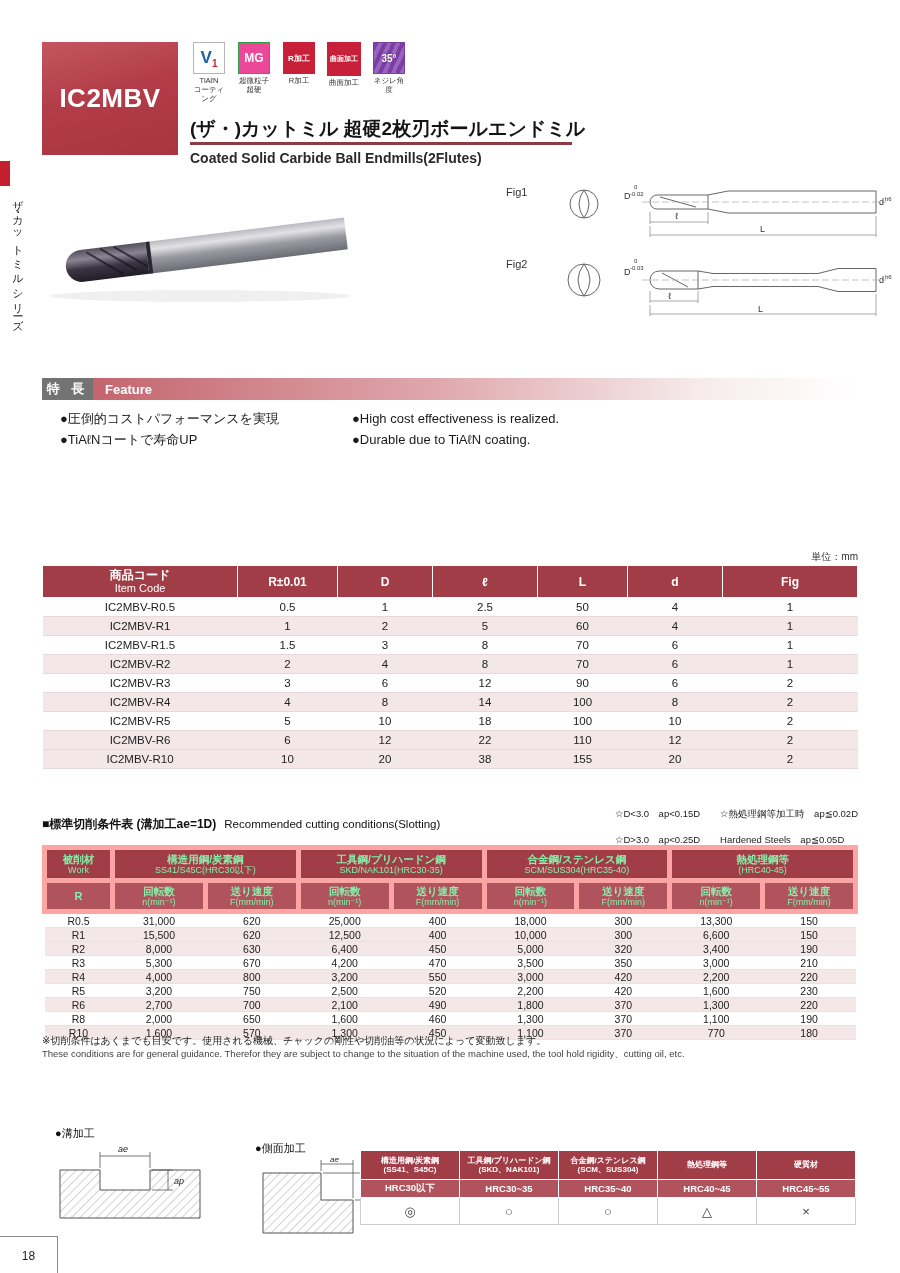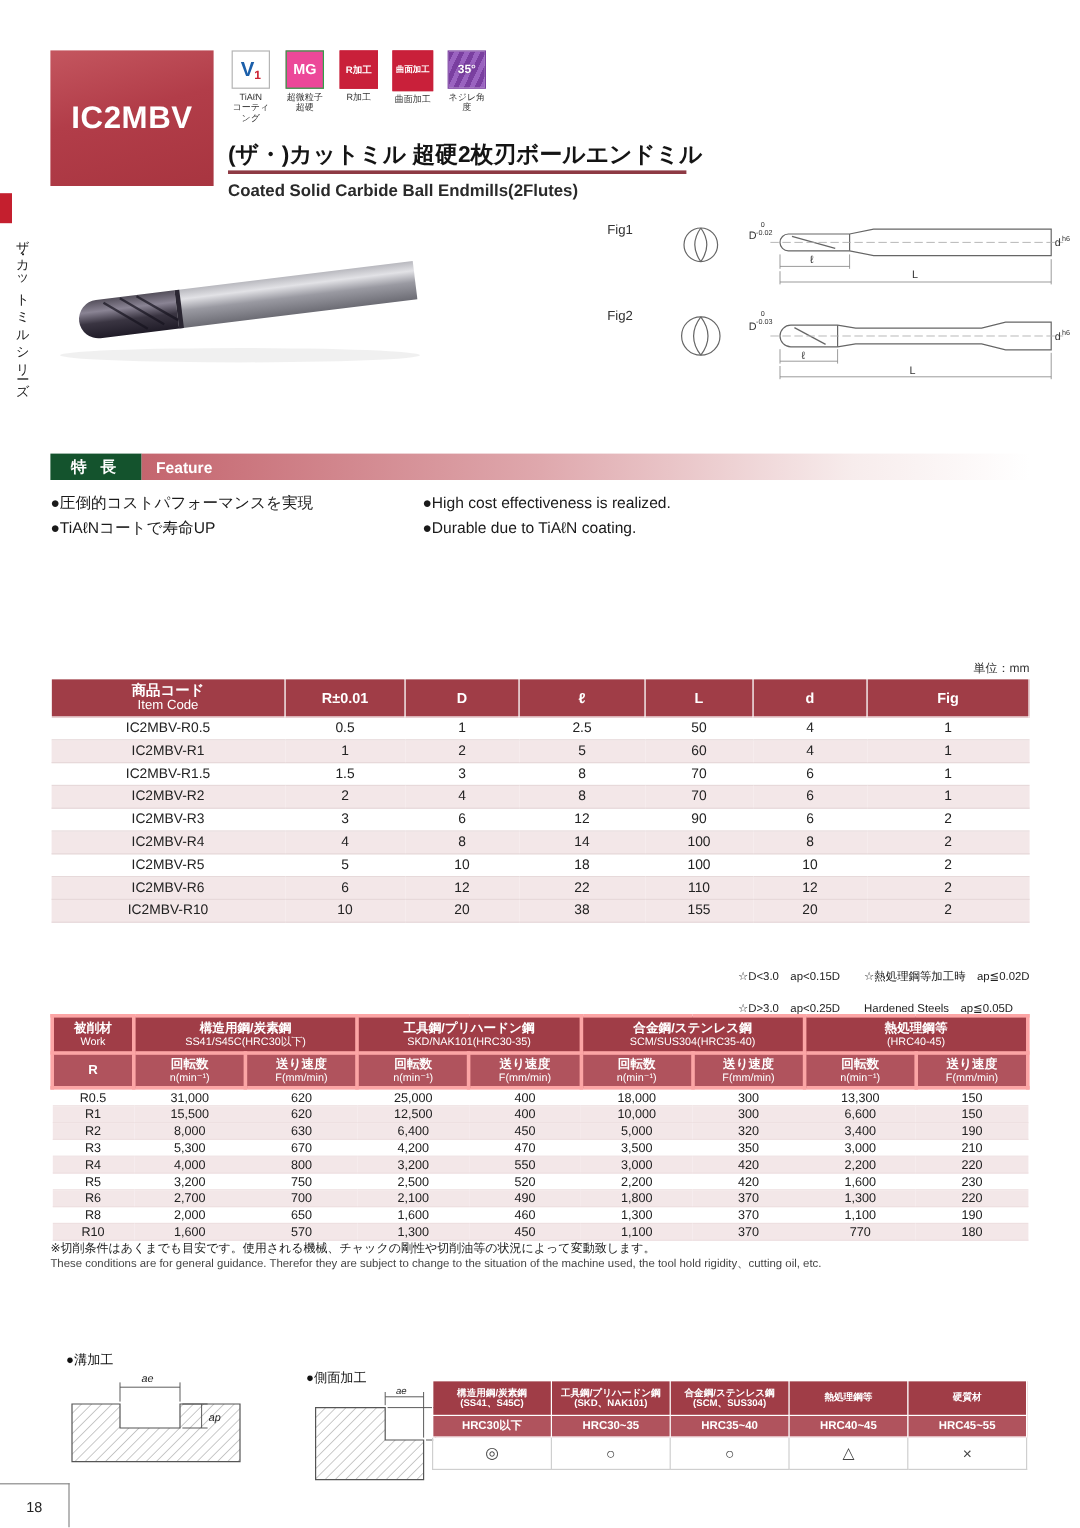--- a/index.html
+++ b/index.html
@@ -33,47 +33,47 @@
   .series-text{position:absolute;left:10px;top:192px;writing-mode:vertical-rl;text-orientation:upright;
     font-size:11px;letter-spacing:2px;color:#222;}
 
   
   .photo{position:absolute;left:35px;top:192px;}
   .fig-label{position:absolute;font-size:11px;color:#333;}
   .figsvg{position:absolute;}
 
   
   .feature-bar{position:absolute;left:42px;top:378px;width:816px;height:22px;display:flex;}
-  .feature-jp{width:76px;background:#14532d;color:#fff;font-size:13px;font-weight:bold;
+  .feature-jp{width:51px;background:#737373;color:#fff;font-size:13px;font-weight:bold;
     display:flex;align-items:center;justify-content:center;letter-spacing:4px;}
   .feature-en{flex:1;background:linear-gradient(90deg,#c4656e 0%,#dfa8ad 45%,#f7ecec 80%,#fff 100%);
     color:#fff;font-size:13px;font-weight:bold;display:flex;align-items:center;padding-left:12px;}
   .bullets{position:absolute;list-style:none;margin:0;padding:0;font-size:13px;line-height:21px;color:#1a1a1a;}
-  .bullets.jp{left:42px;top:408px;}
+  .bullets.jp{left:60px;top:408px;}
   .bullets.en{left:352px;top:408px;}
 
   
   .unit-note{position:absolute;right:42px;top:550px;font-size:10px;color:#333;}
   .main-table{position:absolute;left:42px;top:565px;width:816px;border-collapse:collapse;table-layout:fixed;}
   .main-table th{background:#a03d47;color:#fff;border:1px solid #fff;font-weight:bold;height:31px;padding:0;}
   .main-table .th-l1{display:block;font-size:12px;line-height:14px;}
   .main-table .th-l2{display:block;font-size:11px;line-height:13px;font-weight:normal;}
   .main-table th.single{font-size:12px;margin-top:10px;}
   .main-table td{height:18px;padding:0;text-align:center;font-size:11.5px;color:#222;
     border-bottom:1px solid #e7d9da;}
   .main-table tr.alt td{background:#f3e7e8;}
 
   
   .cut-title{position:absolute;left:42px;top:816px;font-size:12px;color:#111;white-space:nowrap;}
   .cut-title .jp{font-weight:bold;}
   .cut-title .en{font-weight:normal;font-size:11.5px;margin-left:8px;}
   .cut-notes{position:absolute;right:42px;top:808px;display:grid;grid-template-columns:auto auto;
     gap:13px 20px;font-size:9.5px;color:#222;}
   .cut-table{position:absolute;left:42px;top:845px;width:816px;border-collapse:collapse;table-layout:fixed;}
-  .cut-table th{background:#a03d47;color:#ffffff;border:3px solid #fca5a5;font-weight:bold;padding:1px 0;}
+  .cut-table th{background:#a03d47;color:#86efac;border:5px solid #fca5a5;font-weight:bold;padding:1px 0;}
   .cut-table tr.row1 th{height:26px;}
   .cut-table tr.row2 th{background:#b0535d;height:24px;}
   .cut-table .th-l1{display:block;font-size:10.5px;line-height:12px;}
   .cut-table .th-l2{display:block;font-size:9px;line-height:11px;font-weight:normal;}
   .cut-table th.rhead{font-size:11px;}
   .cut-table td{height:13px;padding:0;text-align:center;font-size:10.5px;color:#222;border-bottom:1px solid #eee0e1;}
   .cut-table tr.alt td{background:#f3e7e8;}
   .footnote{position:absolute;left:42px;top:1034px;font-size:10px;line-height:13px;color:#222;}
   .footnote .en{font-size:9.5px;color:#444;display:block;}
 
@@ -352,20 +352,23 @@
           <td>10</td>
           <td>20</td>
           <td>38</td>
           <td>155</td>
           <td>20</td>
           <td>2</td>
         </tr>
       </tbody>
   </table>
 
+  <div class="cut-title">
+    <span class="jp">■標準切削条件表 (溝加工ae=1D)</span><span class="en">Recommended cutting conditions(Slotting)</span>
+  </div>
   <div class="cut-notes">
     <span>☆D&lt;3.0　ap&lt;0.15D</span>
     <span>☆熱処理鋼等加工時　ap≦0.02D</span>
     <span>☆D&gt;3.0　ap&lt;0.25D</span>
     <span>Hardened Steels　ap≦0.05D</span>
   </div>
 
   <table class="cut-table">
     <colgroup>
         <col style="width:68px">

